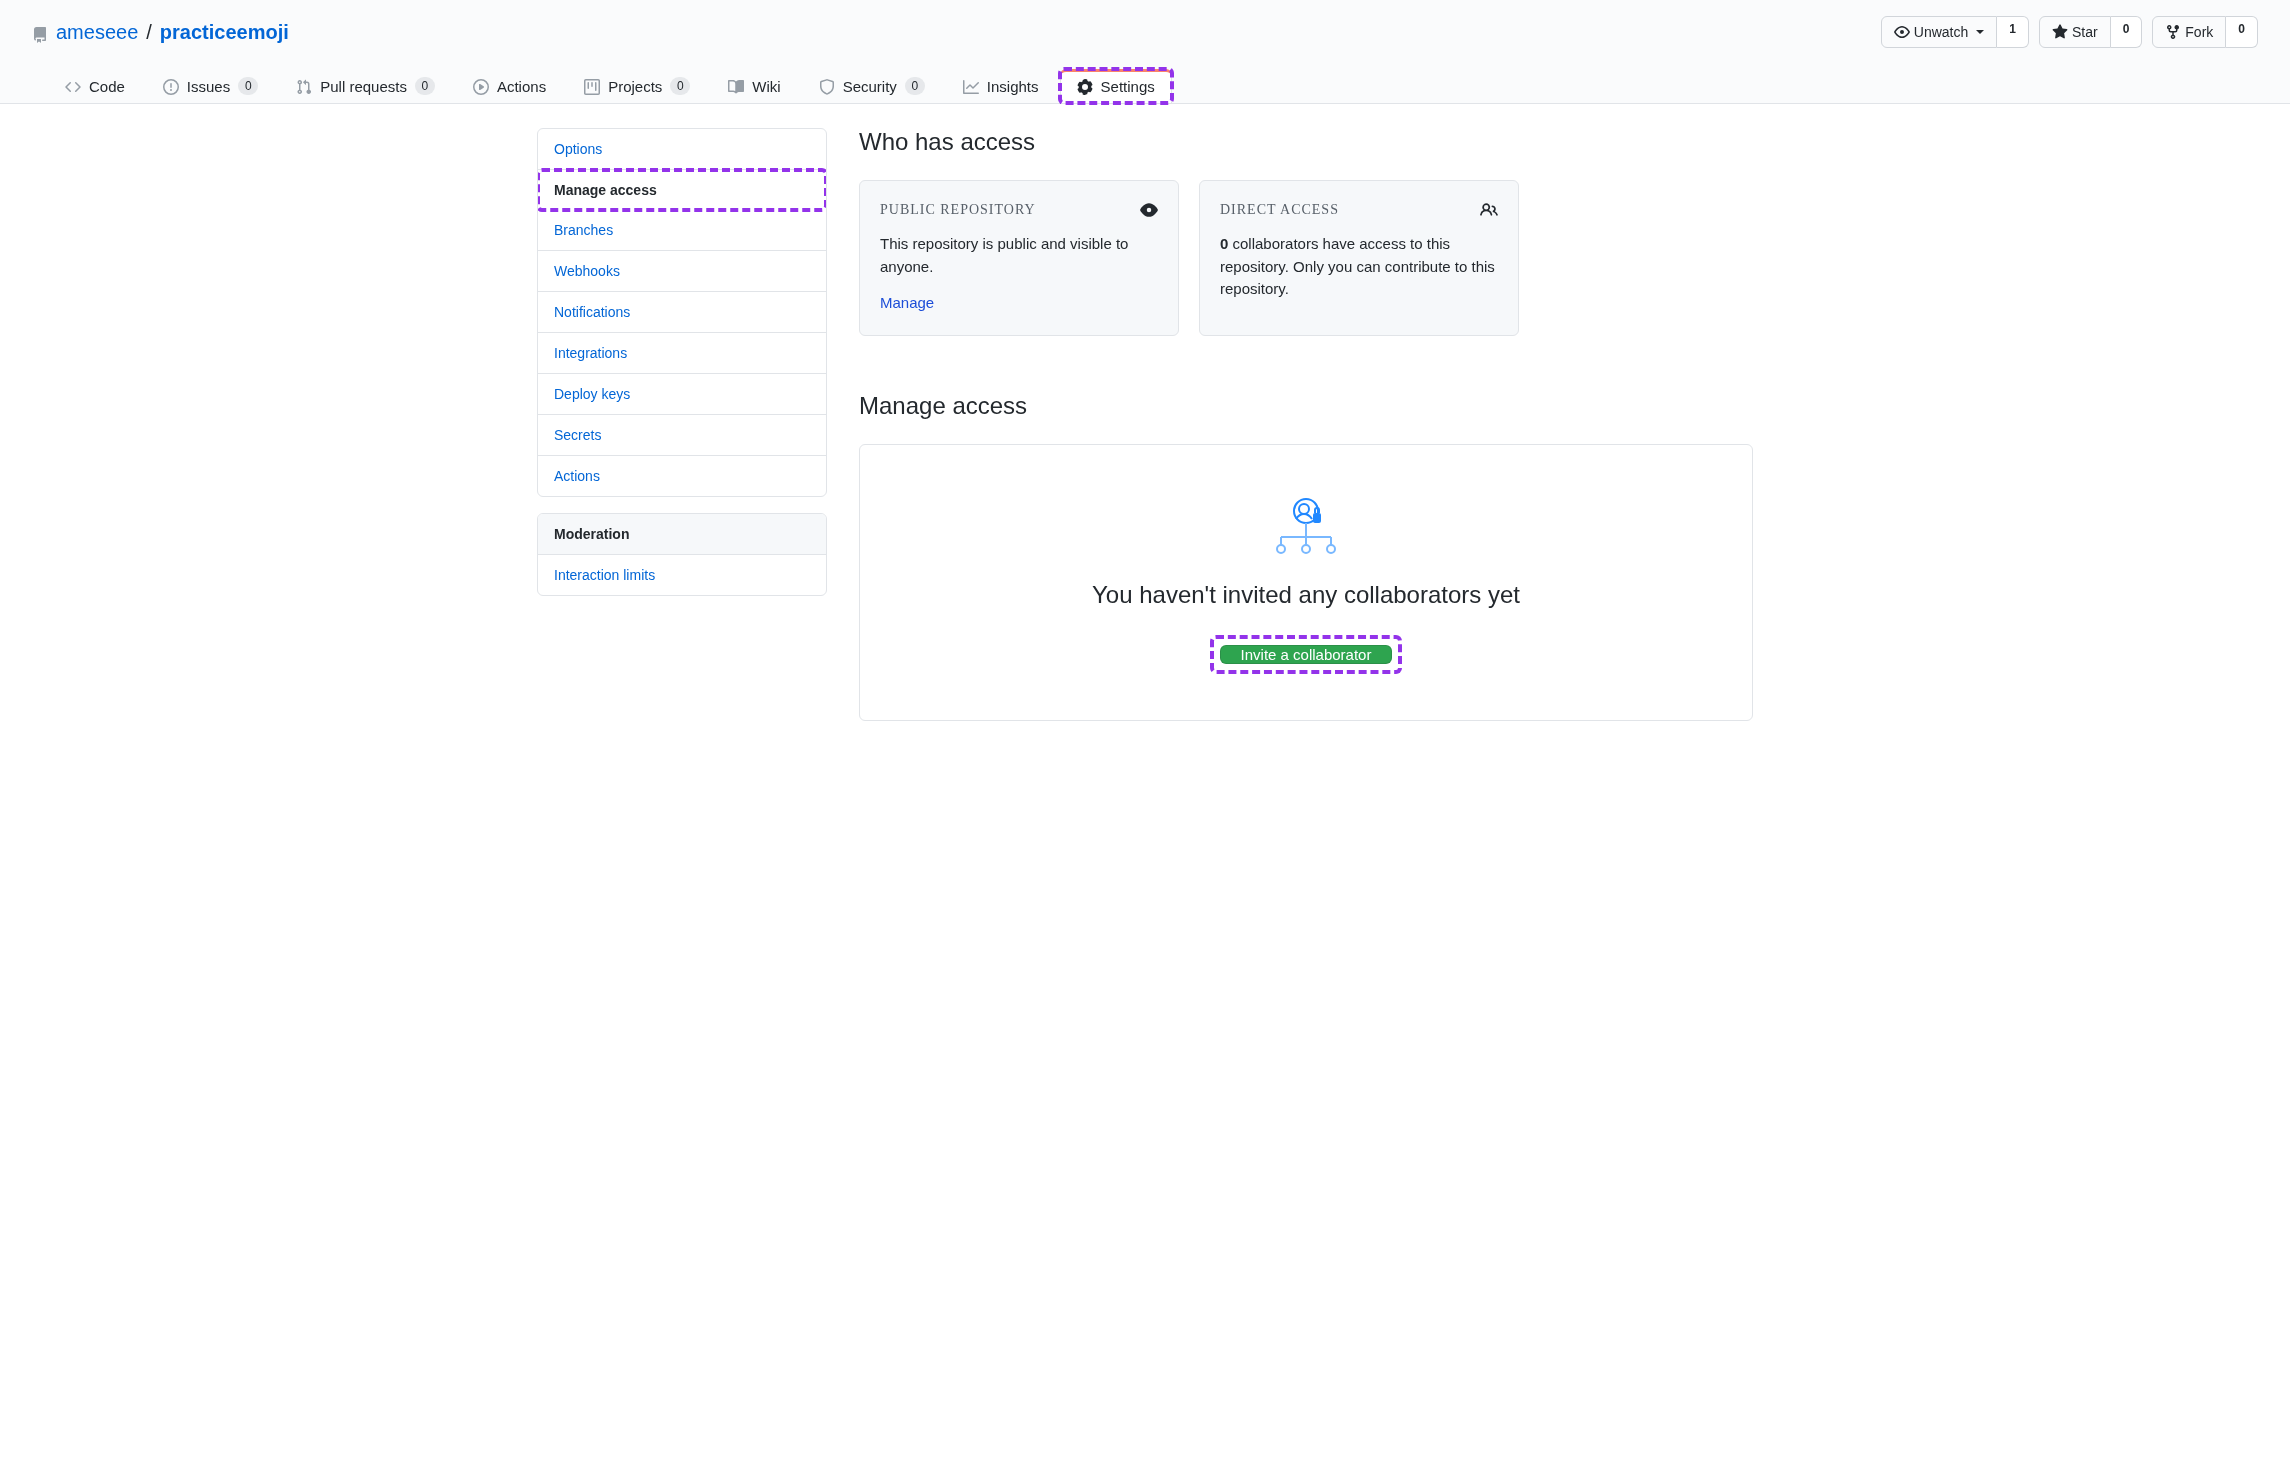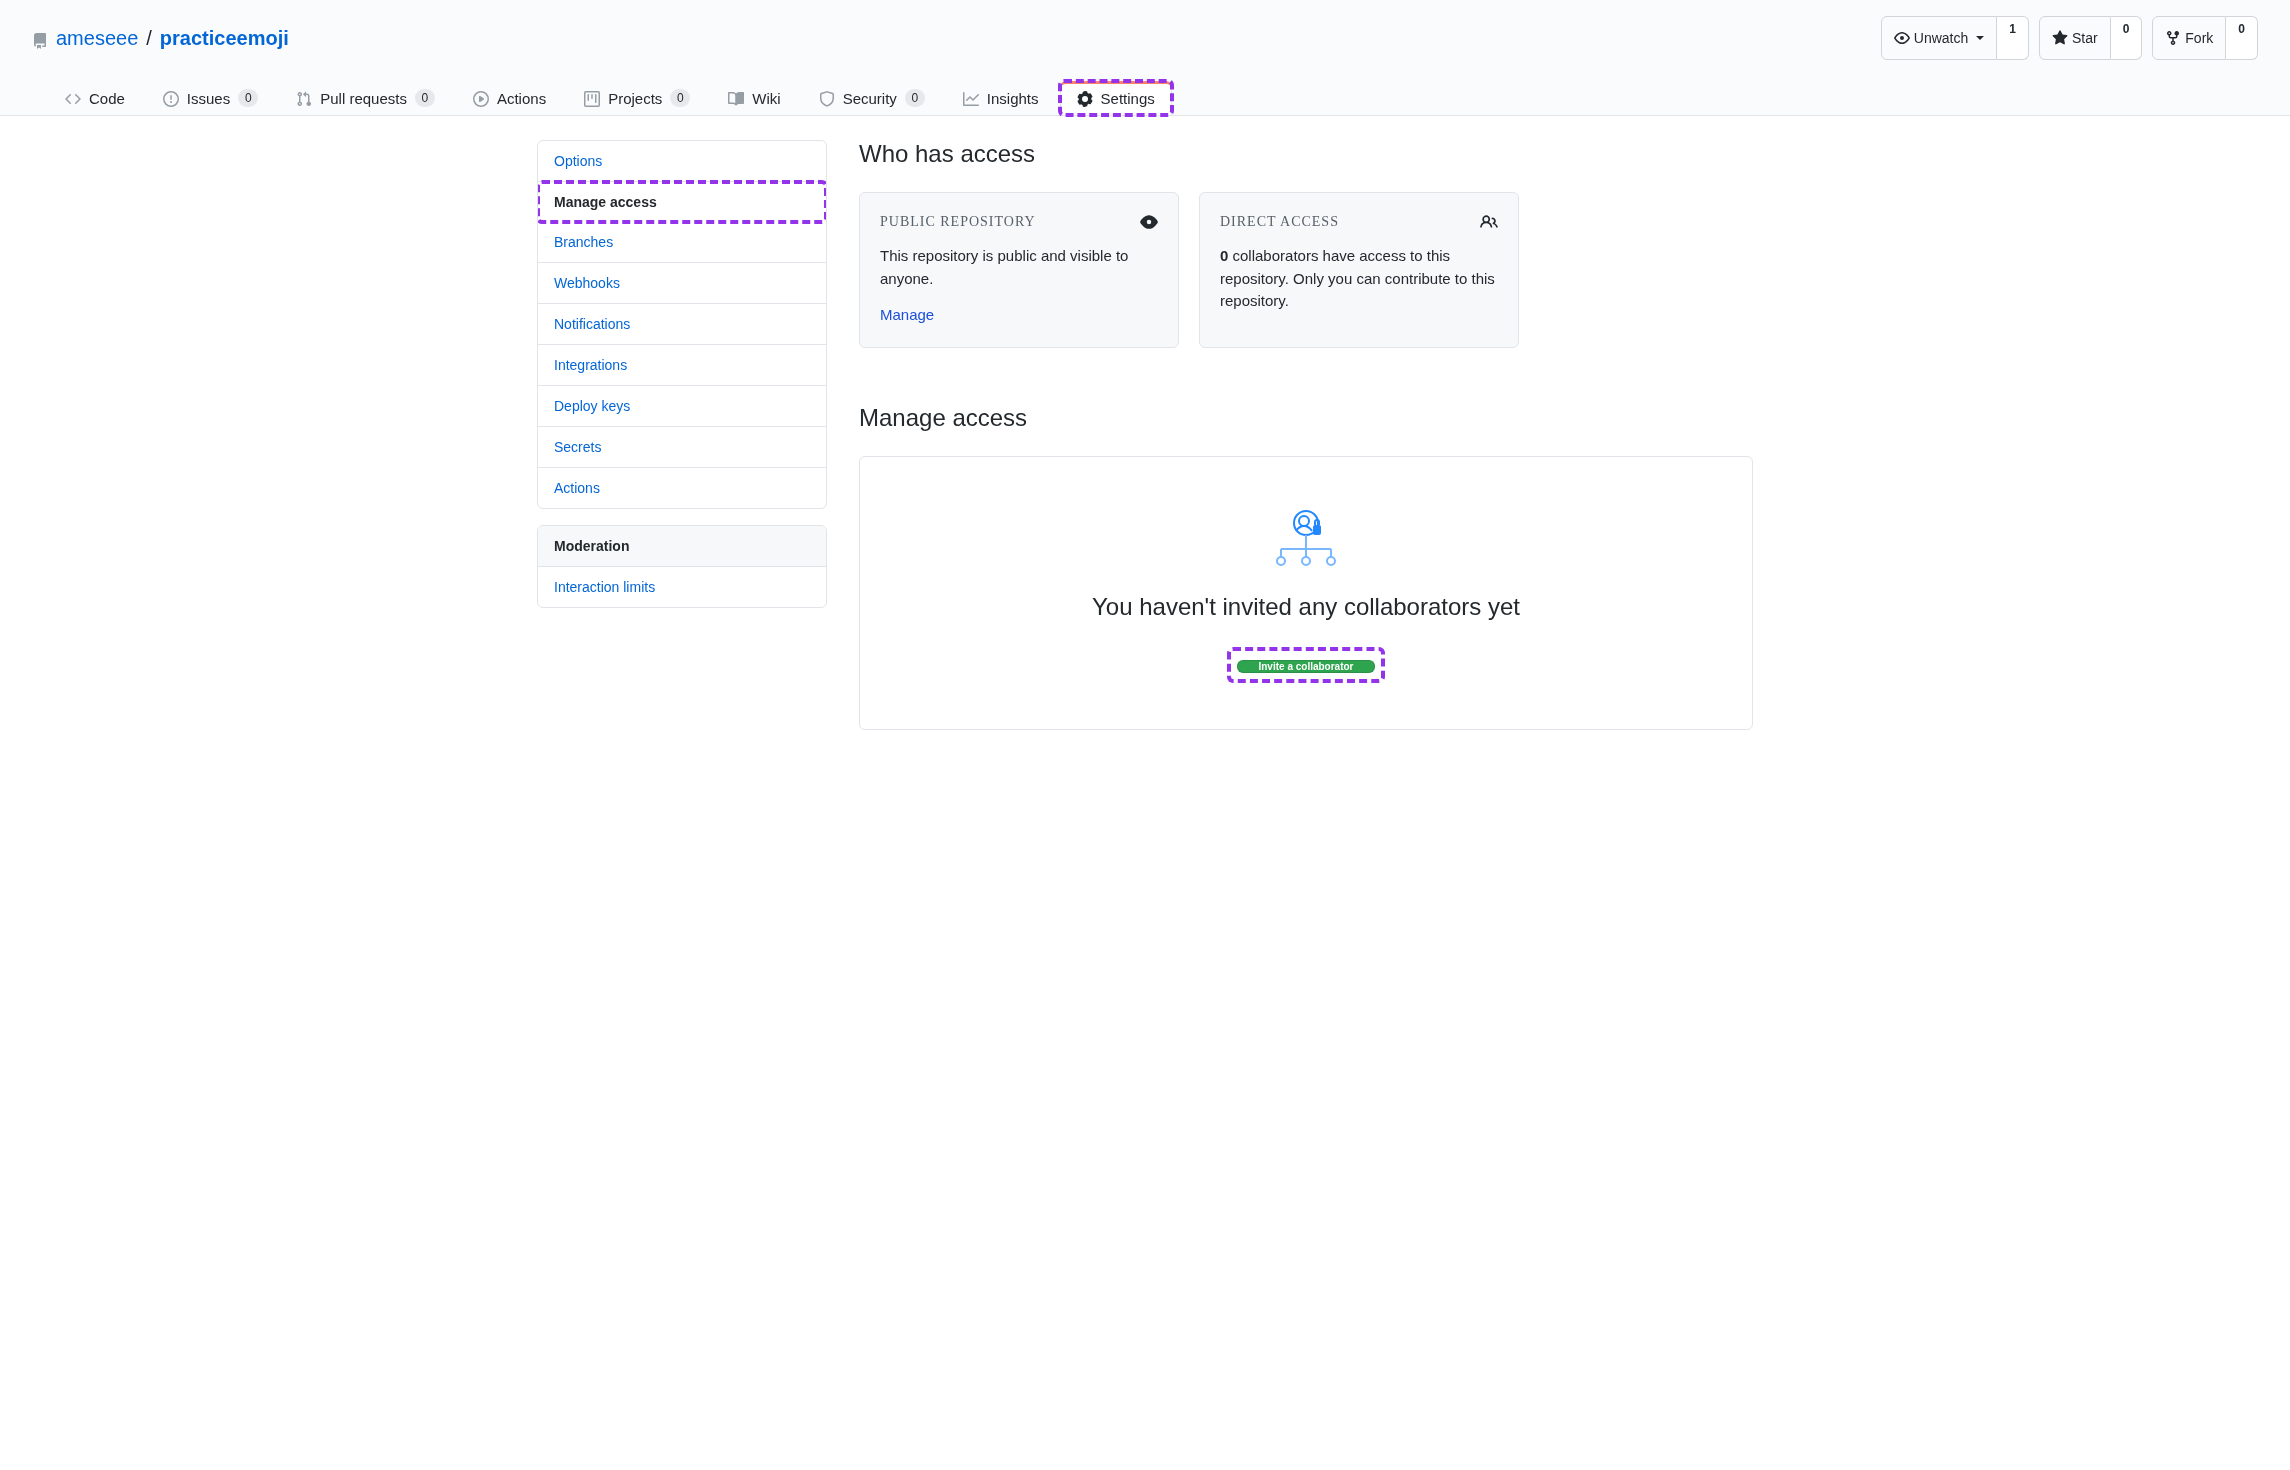--- a/index.html
+++ b/index.html
@@ -5,21 +5,21 @@
 *{box-sizing:border-box;margin:0;padding:0;font-family:-apple-system,BlinkMacSystemFont,"Segoe UI",Helvetica,Arial,sans-serif}
 body{background:#fff;color:#24292e;font-size:14px}
 .top-header{background:#fafbfc;border-bottom:1px solid #e1e4e8;padding:16px 32px 0}
 .repo-head{display:flex;align-items:center;justify-content:space-between;margin-bottom:20px}
 .repo-title{display:flex;align-items:flex-end;gap:8px;font-size:20px}
 .repo-title .repo-icon{color:#959da5}
 .repo-title a{color:#0366d6;text-decoration:none}
 .repo-title strong a{font-weight:600}
 .repo-actions{display:flex;gap:10px}
 .btn-group{display:flex}
-.btn{display:inline-flex;align-items:center;gap:4px;padding:11px 12px;font-size:14px;font-weight:500;line-height:20px;background:#fafbfc;border:1px solid #d1d5da;border-radius:6px;color:#24292e;cursor:pointer}
+.btn{display:inline-flex;align-items:center;gap:4px;padding:5px 12px;font-size:14px;font-weight:500;line-height:20px;background:#fafbfc;border:1px solid #d1d5da;border-radius:6px;color:#24292e;cursor:pointer}
 .btn-group .btn{border-radius:6px 0 0 6px}
 .btn-group .count{padding:5px 12px;font-size:12px;font-weight:600;background:#fff;border:1px solid #d1d5da;border-left:0;border-radius:0 6px 6px 0;color:#24292e}
 .caret{display:inline-block;width:0;height:0;border-left:4px solid transparent;border-right:4px solid transparent;border-top:4px solid #24292e;margin-left:4px;vertical-align:middle}
 .tabnav{display:flex;gap:4px;align-items:center;padding-left:16px}
 .tabnav-item{display:inline-flex;align-items:center;gap:8px;padding:8px 16px;font-size:15px;color:#24292e;text-decoration:none;border:1px solid transparent;border-bottom:none;border-radius:6px 6px 0 0;cursor:pointer}
 .tabnav-item.selected{background:#fff;border-color:#e1e4e8;border-top:3px solid #f9826c;padding-top:6px;font-weight:400}
 .tabnav-item .icon{color:#959da5}
 .tabnav-item .counter{min-width:20px;padding:0 6px;font-size:12px;font-weight:500;line-height:18px;background:#d1d5da80;border-radius:20px;text-align:center}
 .highlight-purple{outline:4px dashed #9333ea;outline-offset:-2px;border-radius:4px}
 .main-wrap{display:flex;max-width:1280px;margin:0 auto;padding:24px 32px;gap:32px}
@@ -33,21 +33,21 @@
 h2.section-title{font-size:24px;font-weight:400;margin-bottom:24px;color:#24292e}
 .access-cards{display:flex;gap:20px;margin-bottom:56px}
 .access-card{flex:1;max-width:320px;background:#f6f8fa;border:1px solid #e1e4e8;border-radius:6px;padding:20px}
 .access-card-header{display:flex;justify-content:space-between;align-items:center;margin-bottom:14px}
 .access-card-title{font-family:Liberation Serif, serif;font-size:14px;letter-spacing:1px;color:#586069}
 .access-card-body{font-size:15px;line-height:1.5;color:#24292e}
 .access-card-body a{color:#1d4ed8;text-decoration:none;display:inline-block;margin-top:14px}
 .manage-box{border:1px solid #e1e4e8;border-radius:6px;padding:48px;text-align:center}
 .manage-illustration{margin:0 auto 24px;width:70px;height:64px}
 .manage-box h3{font-size:24px;font-weight:400;margin-bottom:28px}
-.invite-btn{display:inline-block;padding:0 20px;font-size:10px;font-weight:700;color:#fff;background:#2ea44f;border:1px solid rgba(27,31,35,.15);border-radius:6px;cursor:pointer}
+.invite-btn{display:inline-block;padding:0 20px;font-size:15px;font-weight:400;color:#fff;background:#2ea44f;border:1px solid rgba(27,31,35,.15);border-radius:6px;cursor:pointer}
 .invite-wrap{display:inline-block;padding:8px}
 svg{vertical-align:text-bottom}
 </style>
 </head>
 <body>
 
 <div class="top-header">
   <div class="repo-head">
     <div class="repo-title">
       <span class="repo-icon">

